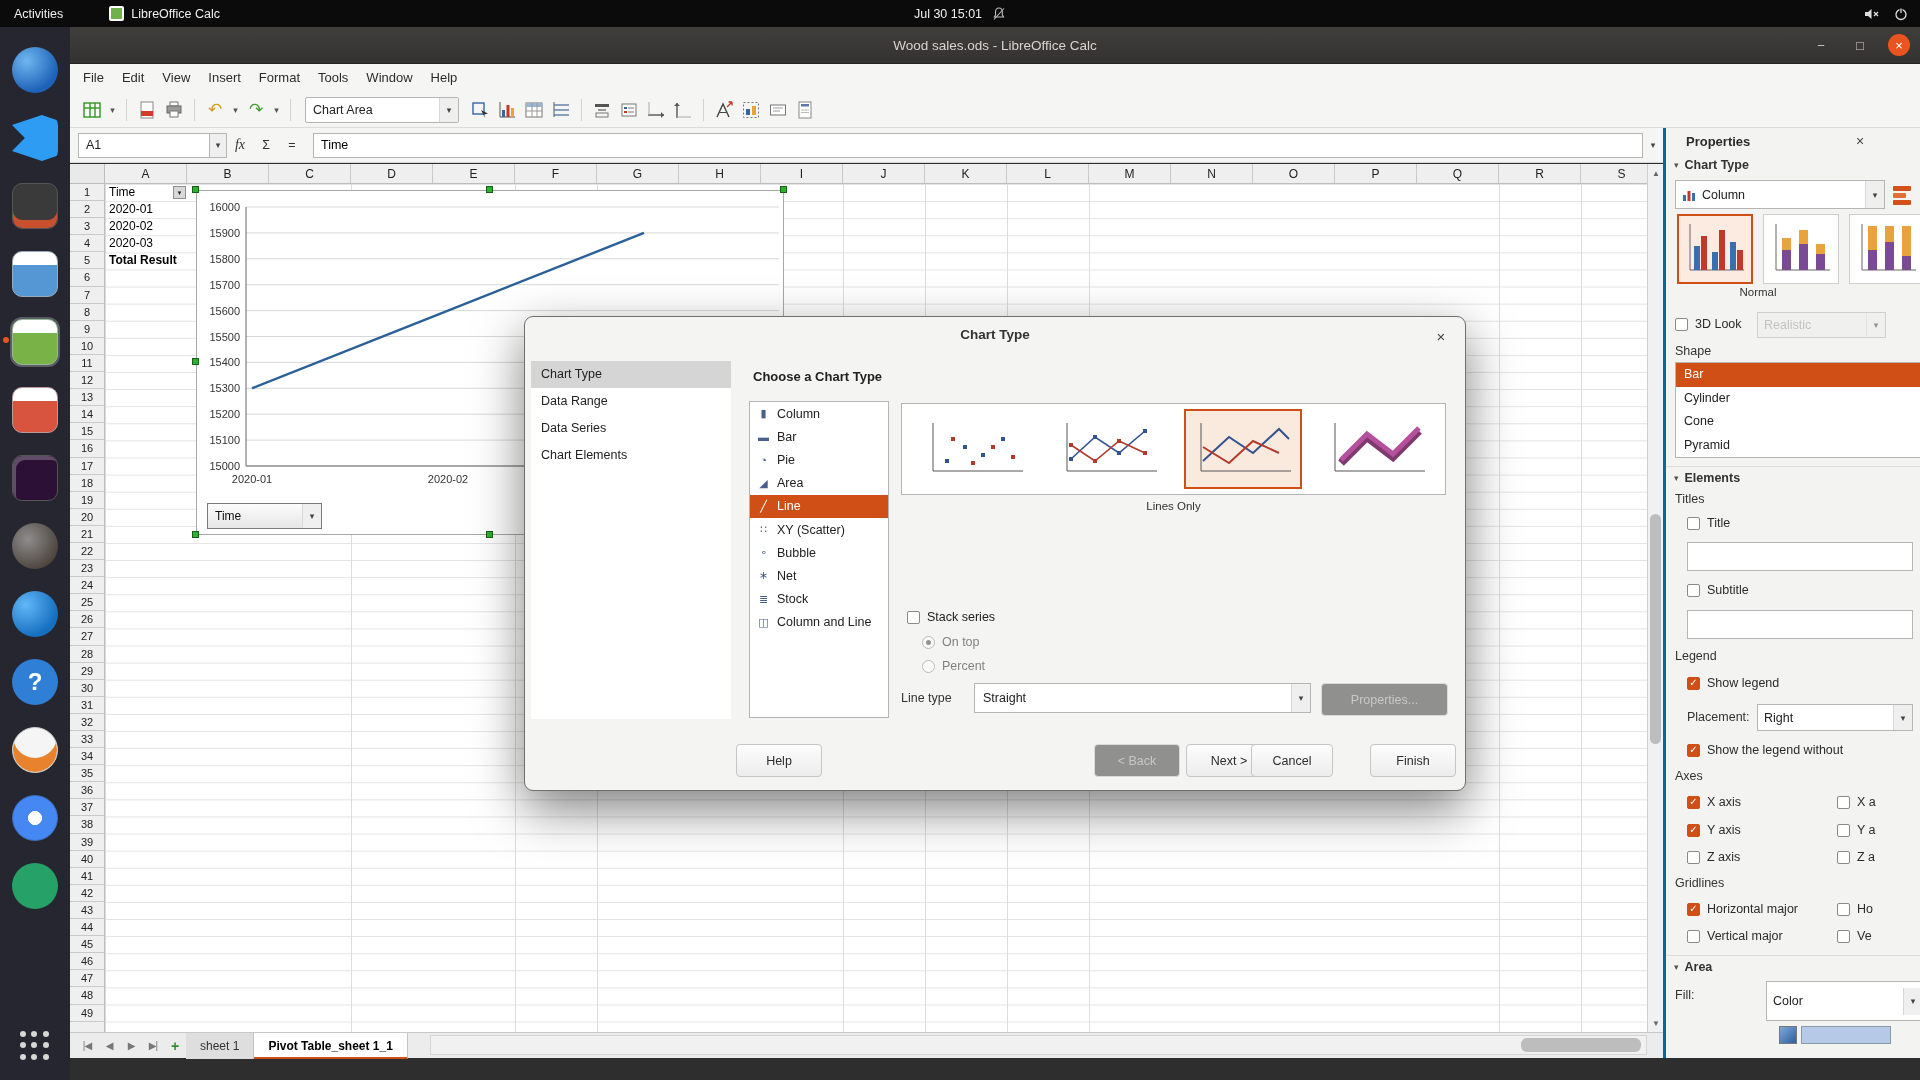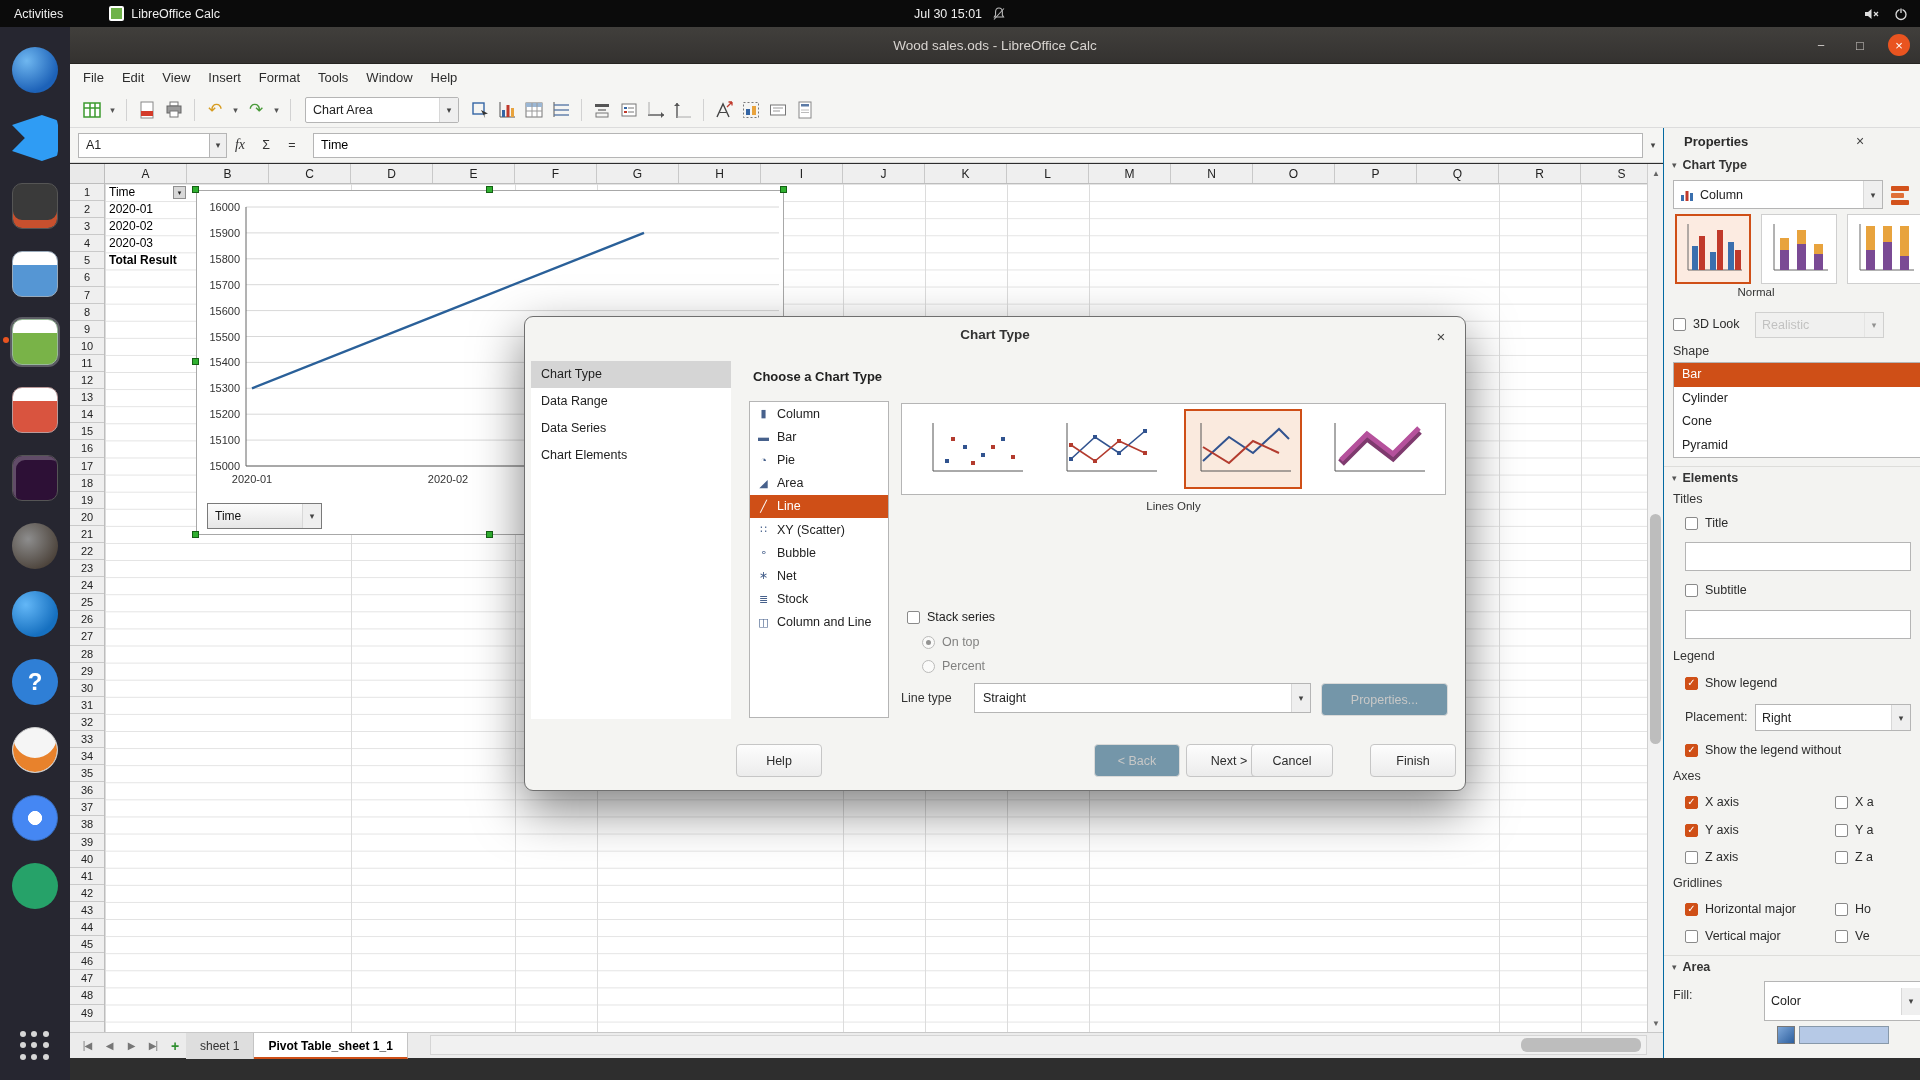--- a/index.html
+++ b/index.html
@@ -91,21 +91,21 @@
 
   
   #tabbar{position:absolute;left:70px;top:1032px;width:1850px;height:26px;background:#ececec;border-top:1px solid #c8c8c8;display:flex;align-items:center;font-size:12px;z-index:4;}
   .tabnav{width:22px;text-align:center;color:#777;font-size:10px;letter-spacing:-1px;}
   .addsheet{width:22px;text-align:center;color:#2f8f2f;font-weight:bold;font-size:14px;}
   .sheettab{padding:0 14px;height:26px;line-height:26px;background:#dedede;border-right:1px solid #c4c4c4;color:#333;}
   .sheettab.active{background:#ffffff;font-weight:bold;color:#000;border-bottom:2px solid var(--accent);}
   #statusbar{position:absolute;left:70px;top:1058px;width:1850px;height:22px;background:#ececec;border-top:1px solid #c8c8c8;display:flex;align-items:center;font-size:12px;color:#333;padding-left:8px;z-index:4;}
 
   
-  #panel{position:absolute;left:1663px;top:128px;width:257px;height:930px;background:var(--panelbg);border-left:1px solid #0369a1;z-index:5;font-size:12.5px;color:#2b2b2b;overflow:hidden;}
+  #panel{position:absolute;left:1663px;top:128px;width:257px;height:930px;background:var(--panelbg);border-left:3px solid #0369a1;z-index:5;font-size:12.5px;color:#2b2b2b;overflow:hidden;}
   #panel .hdr{position:absolute;left:0;top:0;width:257px;height:26px;display:flex;align-items:center;}
   #panel .hdr b{margin-left:20px;font-size:13px;}
   #panel-close{position:absolute;right:50px;top:3px;width:20px;height:20px;display:flex;align-items:center;justify-content:center;color:#444;font-size:14px;}
   .sectionrow{position:absolute;left:0;width:257px;height:22px;display:flex;align-items:center;gap:6px;padding-left:8px;border-top:1px solid #ddddda;font-weight:bold;font-size:12.5px;color:#333;}
   .sectionrow .chev{font-size:9px;color:#555;}
   .pcombo{position:absolute;background:#fff;border:1px solid var(--bordergray);display:flex;align-items:center;font-size:12.5px;color:#222;}
   .pcombo .val{flex:1;padding-left:6px;white-space:nowrap;overflow:hidden;}
   .pcombo.disabled{background:#efefee;color:#9a9a9a;}
   .ptile{position:absolute;width:76px;height:70px;background:#fff;border:1px solid #cfcfcf;display:flex;align-items:center;justify-content:center;}
   .ptile.selected{border:2px solid var(--accent);background:#fcebe1;}
@@ -136,21 +136,21 @@
   #type-list{position:absolute;left:224px;top:84px;width:140px;height:317px;background:#fff;border:1px solid var(--bordergray);overflow:hidden;}
   .ct-item{height:23.2px;display:flex;align-items:center;gap:6px;padding-left:6px;color:#222;}
   .ct-ico{width:15px;text-align:center;color:#47618c;font-size:11px;}
   .ct-item.selected{background:var(--accent);color:#fff;}
   .ct-item.selected .ct-ico{color:#fff;}
   #subtype-box{position:absolute;left:376px;top:86px;width:545px;height:92px;background:#fff;border:1px solid var(--bordergray);display:flex;align-items:center;gap:16px;padding-left:14px;}
   .subtile{width:118px;height:80px;display:flex;align-items:center;justify-content:center;border:1px solid transparent;}
   .subtile.selected{border:2px solid var(--accent);background:#faeade;}
   #subtype-caption{position:absolute;left:376px;top:183px;width:545px;text-align:center;font-size:11.5px;color:#333;}
   .dbtn{position:absolute;height:33px;background:linear-gradient(#fdfdfd,#ececec);border:1px solid #c6c6c6;border-radius:4px;display:flex;align-items:center;justify-content:center;font-size:12.5px;color:#2c2c2c;}
-  .dbtn.disabled{color:#a5a5a5;background:#0c4a6e;}
+  .dbtn.disabled{color:#a5a5a5;background:#404040;}
   #linetype-combo{position:absolute;left:449px;top:366px;width:337px;height:30px;background:#fff;border:1px solid var(--bordergray);display:flex;align-items:center;}
   #linetype-combo .val{flex:1;padding-left:8px;}
   #props-btn{left:796px;top:366px;width:127px;}
   svg{display:block;}
 </style>
 </head>
 <body>
 
 <div id="screen">
 

